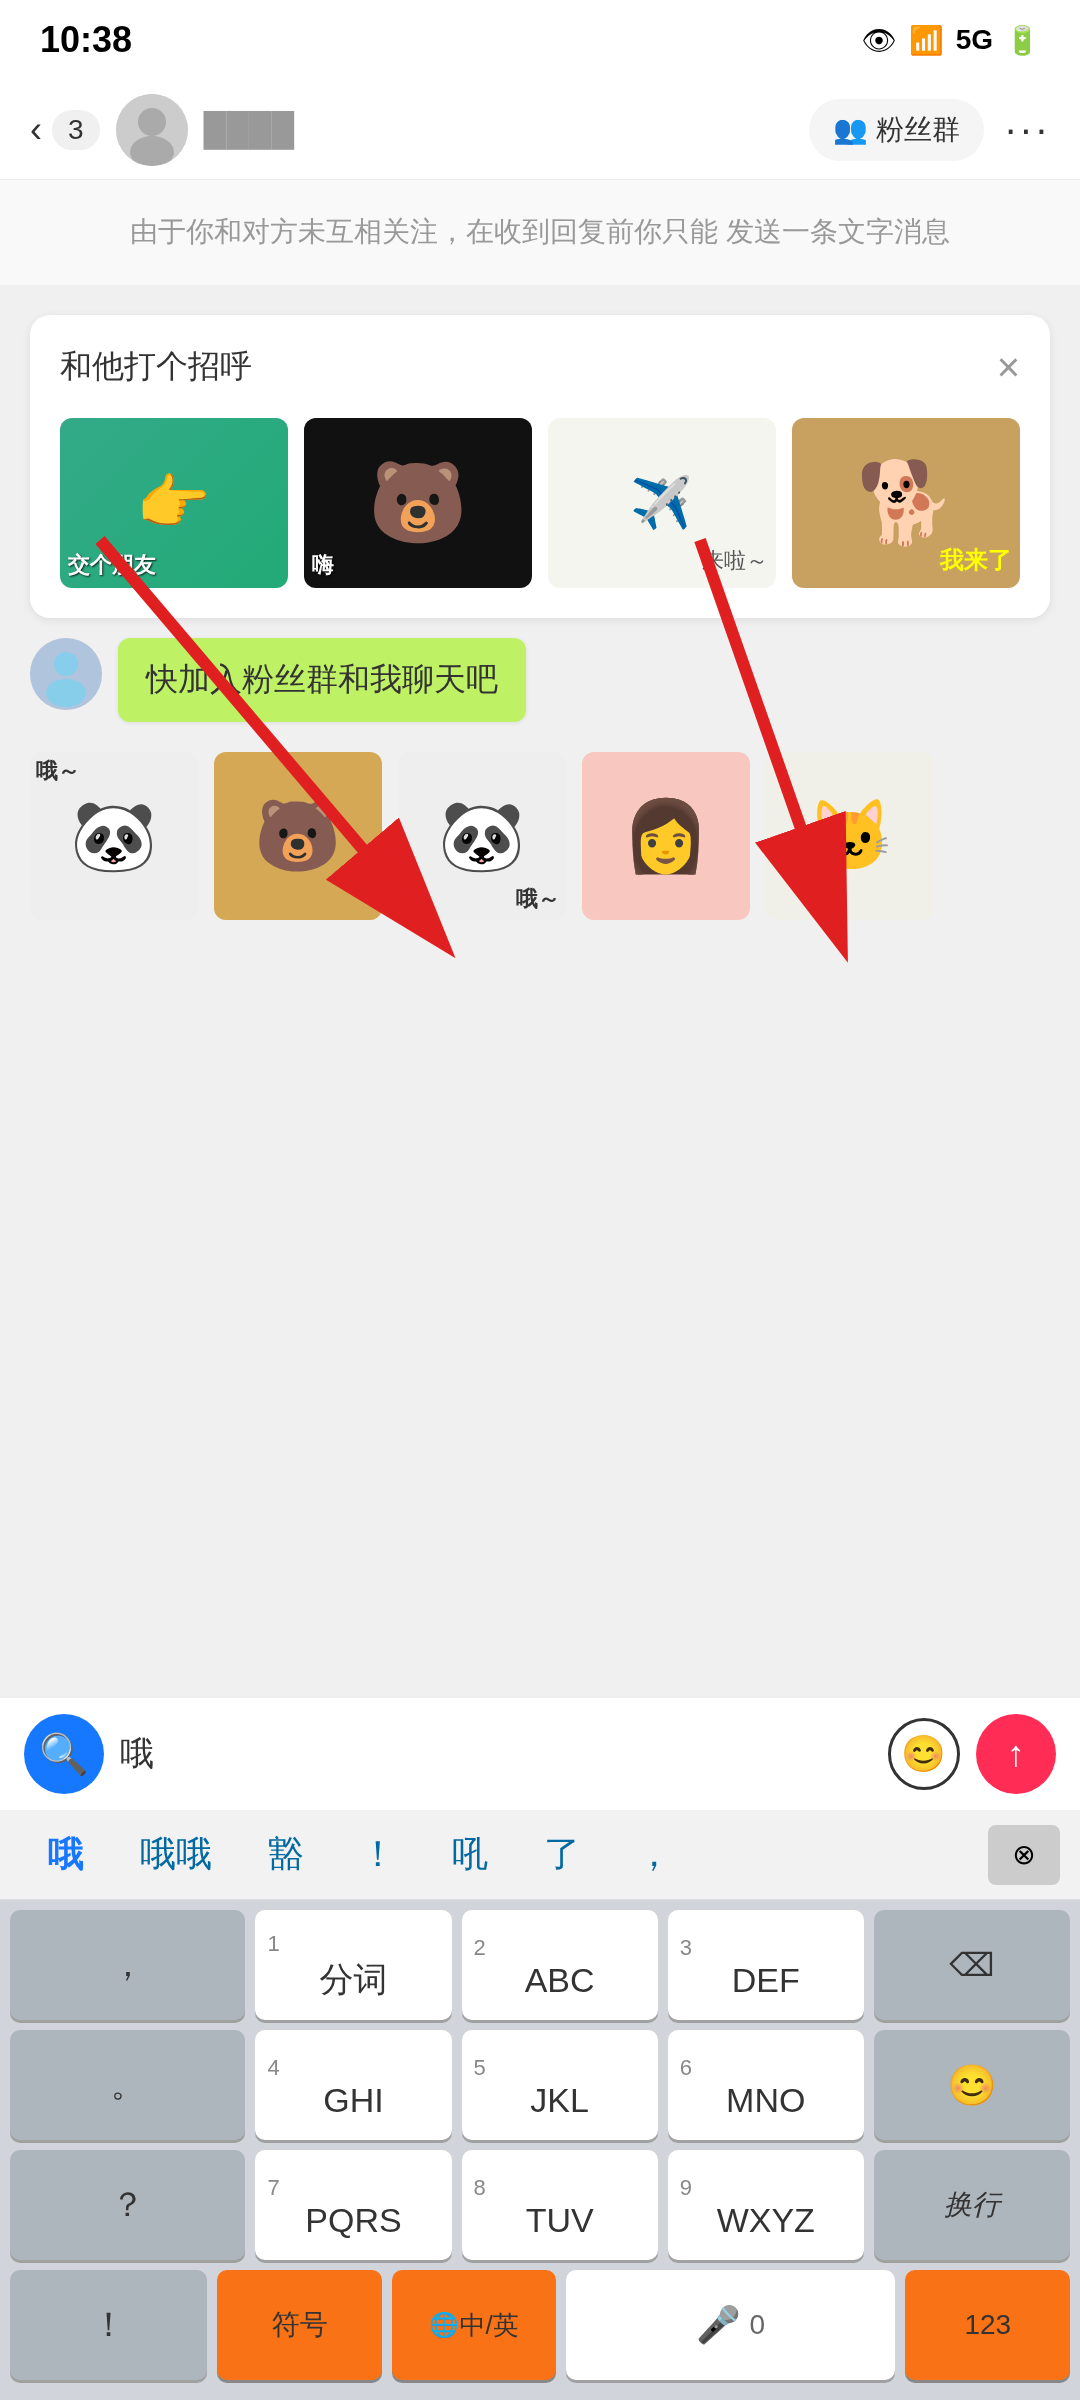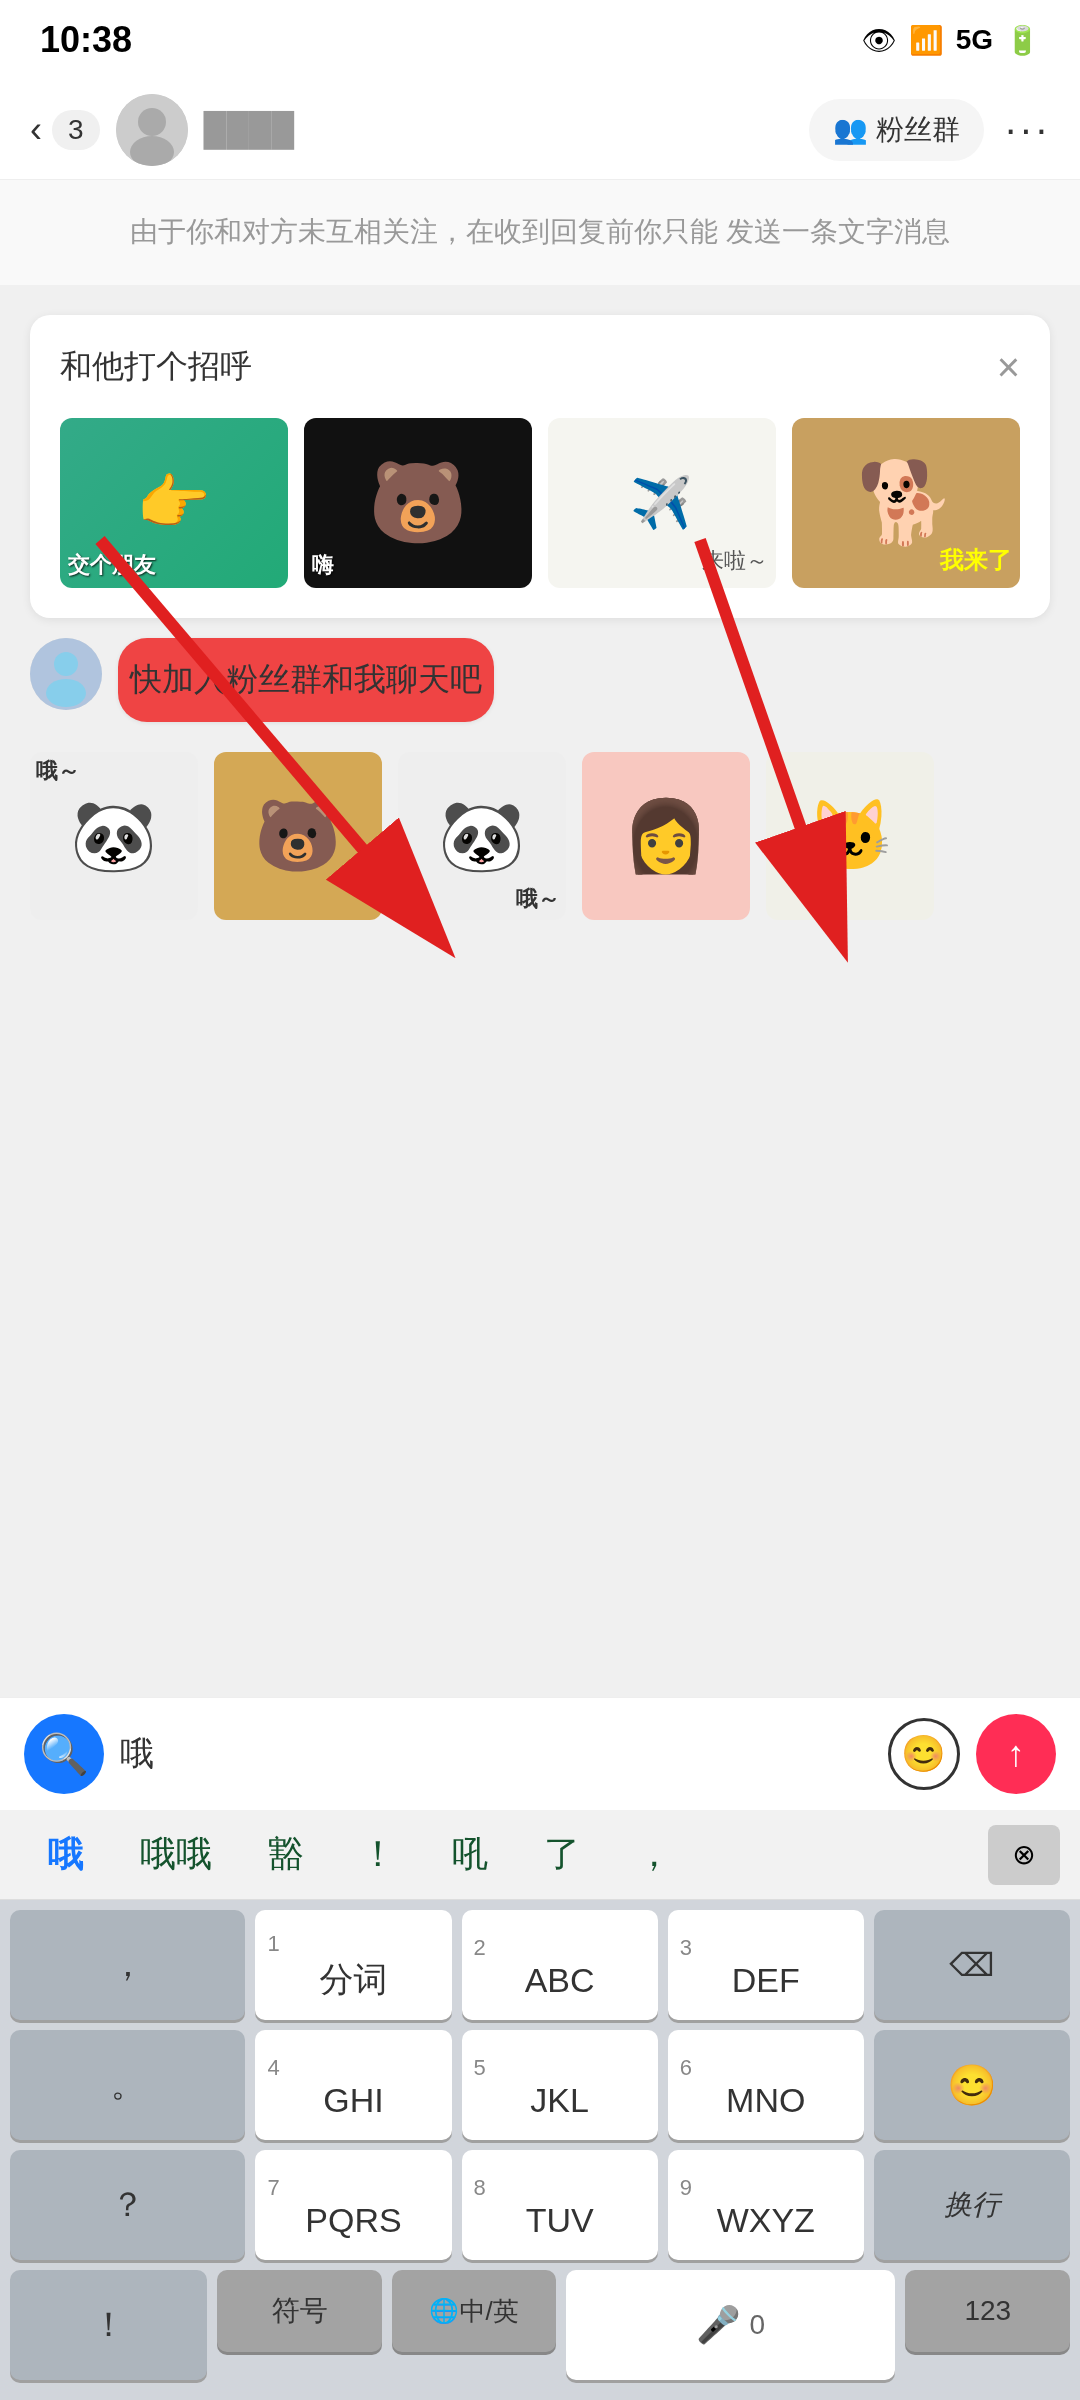--- a/index.html
+++ b/index.html
@@ -70,23 +70,23 @@
       position: relative;
     }
 
     
     .message-area {
       padding: 20px 30px;
       display: flex; align-items: flex-start; gap: 16px;
     }
     .msg-avatar { width: 72px; height: 72px; border-radius: 50%; background: #ddd; flex-shrink: 0; }
     .msg-bubble {
-      background: #ef4444;
-      border-radius: 29px;
-      padding: 20px 12px;
+      background: #bef264;
+      border-radius: 12px;
+      padding: 20px 28px;
       font-size: 32px;
       color: #333;
       max-width: 500px;
       box-shadow: 0 1px 4px rgba(0,0,0,0.08);
     }
 
     
     .sticker-row2 {
       display: flex; gap: 16px;
       padding: 10px 30px 20px;
@@ -146,21 +146,21 @@
       background: #f2f2f2;
       height: 90px;
       display: flex; align-items: center;
       padding: 0 20px;
       gap: 0;
       border-bottom: 1px solid #ddd;
     }
     .candidate-item {
       padding: 0 28px;
       font-size: 36px;
-      color: #14532d;
+      color: #0369a1;
     }
     .candidate-item.highlight { color: #1677ff; font-weight: 600; }
     .candidate-delete {
       margin-left: auto;
       width: 72px; height: 60px;
       border-radius: 8px;
       background: #ccc;
       display: flex; align-items: center; justify-content: center;
       font-size: 28px;
     }
@@ -189,22 +189,22 @@
       background: #adb5bd;
       color: #333;
     }
     .kb-key .key-num { font-size: 22px; color: #888; align-self: flex-start; margin-left: 12px; margin-top: 4px; }
     .kb-key .key-label { font-size: 34px; font-weight: 500; }
     .kb-key.wide { flex: 1.2; }
     .kb-key.delete-key { background: #adb5bd; font-size: 32px; }
     .kb-key.emoji-key { background: #adb5bd; font-size: 40px; }
     .kb-key.return-key { background: #adb5bd; font-size: 28px; writing-mode: horizontal-tb; font-style: italic; }
     .kb-bottom-key {
-      height: 82px;
-      background: #a3a3a3;
+      height: 110px;
+      background: #f97316;
       border-radius: 10px;
       display: flex; align-items: center; justify-content: center;
       font-size: 28px; color: #333;
       box-shadow: 0 3px 0 #888;
       cursor: pointer;
     }
     .kb-space {
       flex: 2.5;
       background: #fff;
       border-radius: 10px;

